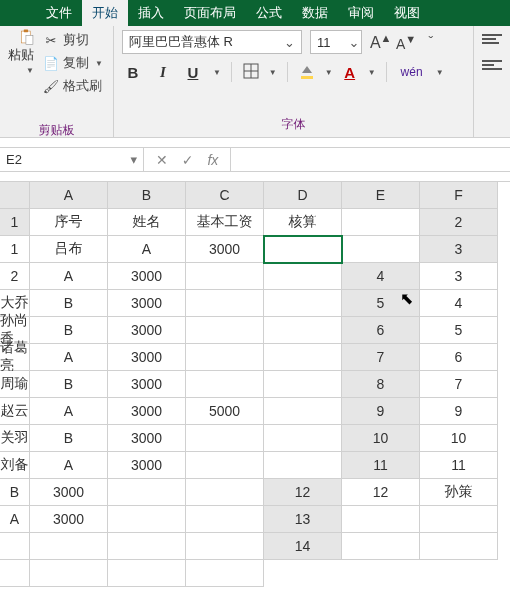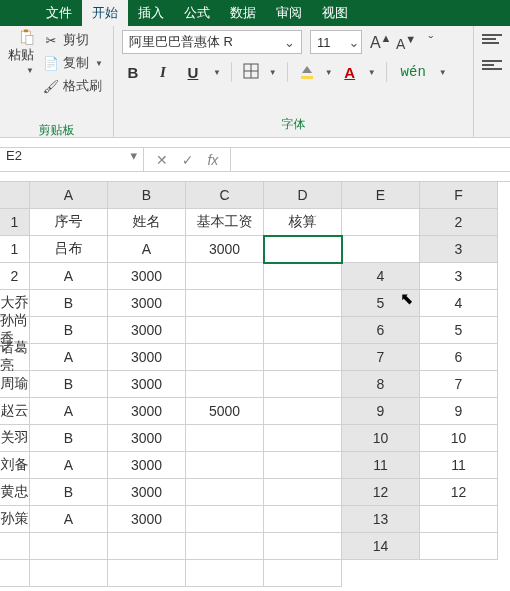--- a/index.html
+++ b/index.html
@@ -7,21 +7,21 @@
 
   
   .tabs { display: flex; height: 26px; background: #0b6332; color: #fff; border-bottom: 1px solid #0b6332; padding-left: 36px; }
   .tab { padding: 4px 10px 0 10px; height: 26px; font-size: 13px; cursor: pointer; white-space: nowrap; }
   .tab.active { background: #f1f1f1; color: #0c4a6e; }
 
   
   .ribbon { display: flex; background: #f1f1f1; border-bottom: 1px solid #d0d0d0; height: 112px; }
   .group { display: flex; flex-direction: column; align-items: center; padding: 4px 8px 2px 8px; border-right: 1px solid #d0d0d0; }
   .group-body { flex: 1; display: flex; align-items: flex-start; gap: 8px; }
-  .group-label { font-size: 12px; color: #15803d; padding: 2px 0; align-self: center; margin-top: 24px; }
+  .group-label { font-size: 12px; color: #701a75; padding: 2px 0; align-self: center; margin-top: 24px; }
 
   .paste-col { display: flex; flex-direction: column; align-items: flex-end; gap: 2px; }
   .paste-items { display: flex; flex-direction: column; gap: 3px; font-size: 13px; color: #444; }
   .paste-items .pi { display: flex; align-items: center; gap: 5px; padding: 1px 2px; cursor: pointer; }
   .small-icon { width: 14px; height: 14px; display: inline-flex; align-items: center; justify-content: center; }
 
   .font-group { flex: 1; }
   .font-rows { display: flex; flex-direction: column; gap: 8px; width: 100%; }
   .frow { display: flex; align-items: center; gap: 8px; }
   .select { display:flex; align-items:center; justify-content:space-between; background:#fff; border:1px solid #bdbdbd; height:24px; padding:0 6px; font-size:13px; cursor:pointer;gap:12px; }
@@ -30,32 +30,32 @@
   .fontsize { width: 52px; }
   .aicon { width:18px; text-align:center; font-size:14px; color:#444; cursor:pointer; }
   .aicon.big { font-size:16px; }
   .aicon.ribbon-toggle { font-size:14px; color:#555; }
   .biu { font-weight:bold; width:22px; text-align:center; cursor:pointer; font-size:15px; }
   .italic { font-style: italic; font-family: Georgia, 'Times New Roman', serif; }
   .under { text-decoration: underline; }
   .sep { width:1px; height:20px; background:#d0d0d0; margin:0 2px; }
   .tiny { font-size: 11px; color:#444; }
   .color-a { color:#c00000; font-weight:bold; font-size:15px; text-decoration:underline; }
-  .wen { font-size:14px; color:#15803d; border:1px solid transparent; padding:0 3px; cursor:pointer;font-family:Liberation Mono, monospace; }
+  .wen { font-size:12px; color:#4c1d95; border:1px solid transparent; padding:0 3px; cursor:pointer; }
   .dropdownmark { font-size:8px; color:#555; margin-left:1px; }
 
   .align-group { border-right:none; }
   .align-rows { display:flex; flex-direction:column; gap:10px; padding-top:4px; }
   .align-rows .arow { display:flex; gap:6px; }
   .align-ic { width:20px; height:16px; display:flex; flex-direction:column; gap:2px; cursor:pointer; }
   .align-ic span { display:block; height:2px; background:#555; }
 
   
   .fbar { display:flex; align-items:center; height:24px; border-bottom:1px solid #d0d0d0; background:#fff; }
-  .namebox { width:144px; height:24px; border-right:1px solid #d0d0d0; display:flex; justify-content:space-between; padding:0 6px; font-size:13px; }
+  .namebox { width:144px; height:24px; border-right:1px solid #d0d0d0; display:flex; align-items:center; justify-content:space-between; padding:0 6px; font-size:13px; }
   .namebox .chev { color:#777; }
   .fbtns { display:flex; align-items:center; gap:14px; padding:0 12px; color:#888; }
   .fbtns span { cursor:pointer; font-size:14px; }
   .formula { flex:1; padding:0 8px; border-left:1px solid #d0d0d0; height:24px; display:flex; align-items:center; }
   .spacer-row { height:10px; background:#fff; border-bottom:1px solid #d0d0d0; }
 
   
   .grid { display:grid; grid-template-columns: 30px repeat(6, 78px); font-size:14px; }
   .hdr, .rh, .cell { border-right:1px solid #d0d0d0; border-bottom:1px solid #d0d0d0; height:27px; display:flex; align-items:center; justify-content:center; background:#fff; }
   .hdr { background:#e6e6e6; color:#333; }
@@ -64,20 +64,21 @@
   .active-cell { outline:2px solid #107c41; outline-offset:-1px; background:#fff; z-index:2; position:relative; }
   .cursor { position:absolute; left:400px; top:289px; font-size:16px; color:#000; pointer-events:none; }
 </style>
 </head>
 <body>
 
 <div class="tabs">
   <div class="tab">文件</div>
   <div class="tab active">开始</div>
   <div class="tab">插入</div>
+  <div class="tab">页面布局</div>
   <div class="tab">公式</div>
   <div class="tab">数据</div>
   <div class="tab">审阅</div>
   <div class="tab">视图</div>
 </div>
 
 <div class="ribbon">
   <div class="group">
     <div class="group-body">
       <div class="paste-col">
@@ -272,21 +273,20 @@
   <div class="rh">10</div>
   <div class="cell">10</div>
     <div class="cell">刘备</div>
     <div class="cell">A</div>
     <div class="cell">3000</div>
     <div class="cell"></div>
     <div class="cell"></div>
 
   <div class="rh">11</div>
   <div class="cell">11</div>
-    <div class="cell">黄忠</div>
     <div class="cell">B</div>
     <div class="cell">3000</div>
     <div class="cell"></div>
     <div class="cell"></div>
 
   <div class="rh">12</div>
   <div class="cell">12</div>
     <div class="cell">孙策</div>
     <div class="cell">A</div>
     <div class="cell">3000</div>

